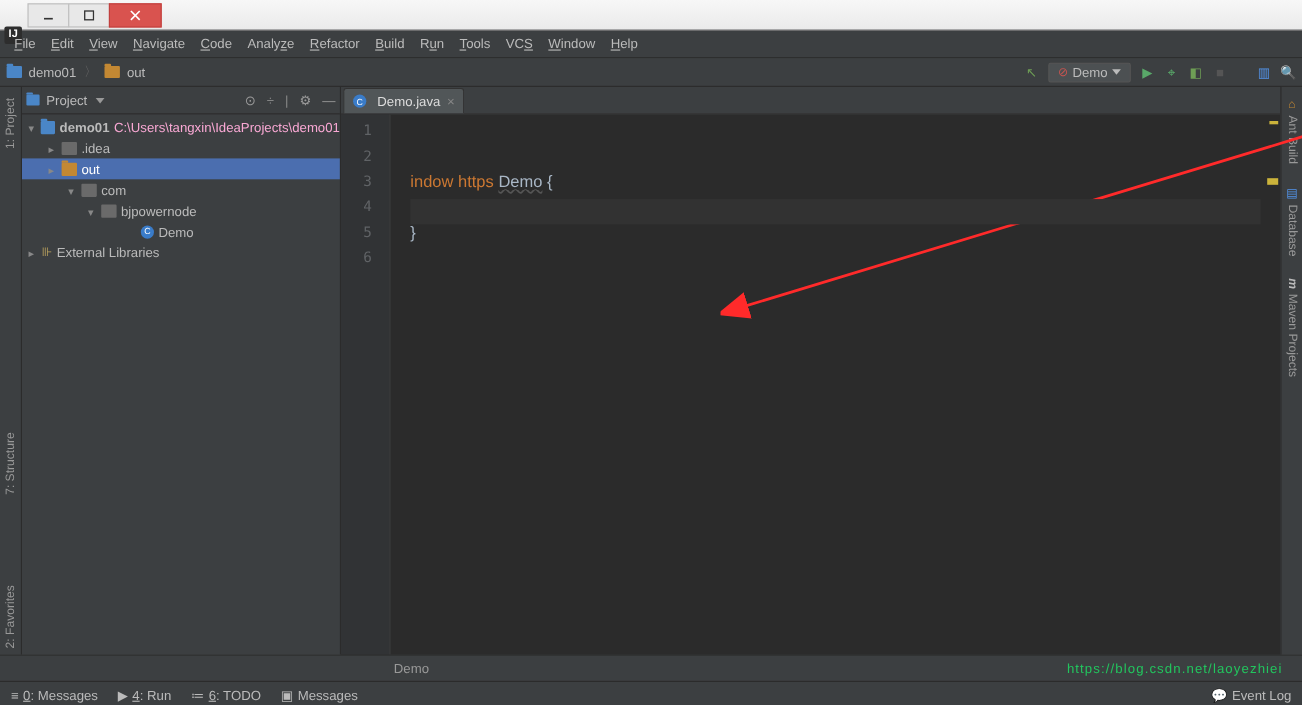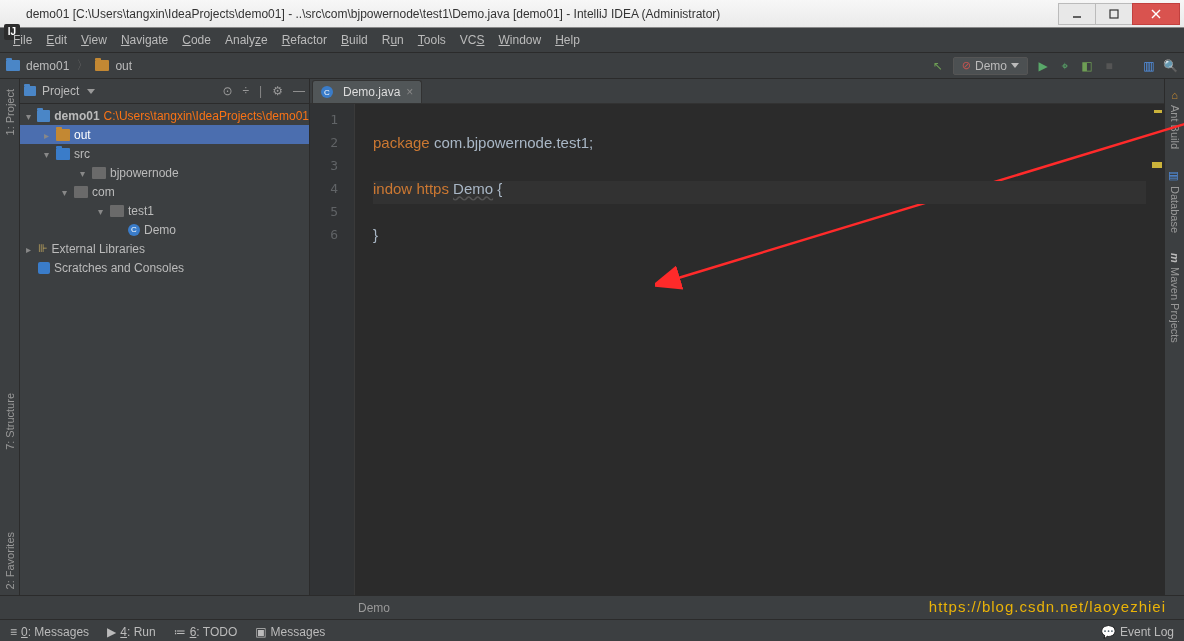--- a/index.html
+++ b/index.html
@@ -50,21 +50,21 @@
 .panel-header .tri-down { border-top-color:#999; margin:0 4px; }
 .panel-title { flex:1; display:flex; align-items:center; gap:4px; }
 .panel-tools { display:flex; gap:10px; color:#999; align-items:center; }
 .tree { flex:1; overflow:auto; padding-top:2px; }
 .tree-row { height:19px; display:flex; align-items:center; padding-left:6px; white-space:nowrap; cursor:default; }
 .tree-row.selected { background:#4b6eaf; color:#fff; }
 .arrow { width:8px; display:inline-block; margin-right:4px; }
 .arrow.down::before { content:"▾"; color:#888; font-size:10px; }
 .arrow.right::before { content:"▸"; color:#888; font-size:10px; }
 .node-icon { width:14px; height:12px; margin-right:4px; display:inline-flex; align-items:center; justify-content:center; font-size:9px; }
-.tree-row .dim { color:#f97316; margin-left:4px; }
+.tree-row .dim { color:#f9a8d4; margin-left:4px; }
 .class-icon { width:12px; height:12px; border-radius:50%; background:#3a7cc9; color:#fff; font-size:8px; display:inline-flex; align-items:center; justify-content:center; margin-right:4px; }
 .iml-icon { width:12px; height:12px; background:#3a7cc9; margin-right:4px; display:inline-block; }
 .lib-icon { color:#bca35e; margin-right:4px; font-size:11px; }
 .scratch-icon { width:12px;height:12px; background:#3a7cc9; border-radius:2px; margin-right:4px; display:inline-block; }
 
 
 .editor-area { flex:1; display:flex; flex-direction:column; background:#2b2b2b; }
 .tabbar { height:25px; display:flex; align-items:flex-end; background:#3c3f41; border-bottom:1px solid #323232; }
 .tab { height:23px; background:#515658; border:1px solid #323232; border-bottom:none; padding:0 8px; display:flex; align-items:center; gap:6px; color:#ddd; font-size:12px; border-radius:3px 3px 0 0; margin-left:2px; }
 .tab .close { color:#888; font-size:12px; }
@@ -81,28 +81,27 @@
 .marker.m2 { top:58px; background:#cbb33b; width:10px; height:6px; }
 .red-arrow { position:absolute; pointer-events:none; }
 
 .breadcrumb { height:24px; background:#3c3f41; border-top:1px solid #2b2b2b; display:flex; align-items:center; padding-left:358px; color:#999; font-size:12px; }
 
 
 .toolwin-bar { height:24px; background:#3c3f41; border-top:1px solid #2b2b2b; display:flex; align-items:center; padding:0 10px; gap:18px; }
 .toolwin-item { display:flex; align-items:center; gap:4px; color:#bbb; }
 .toolwin-item .num { text-decoration:underline; }
 .tw-right { margin-left:auto; display:flex; align-items:center; gap:6px; }
-.watermark { position:absolute; bottom:26px; right:18px; color:#eab308; font-size:15px; letter-spacing:1px; z-index:5; }
+.watermark { position:absolute; bottom:26px; right:18px; color:#22c55e; font-size:12px; letter-spacing:1px; z-index:5; }
 </style>
 </head>
 <body>
 
 <div class="titlebar">
   <div class="logo">IJ</div>
-  <div class="title">demo01 [C:\Users\tangxin\IdeaProjects\demo01] - ..\src\com\bjpowernode\test1\Demo.java [demo01] - IntelliJ IDEA (Administrator)</div>
   <div class="winbtns">
     <div class="winbtn">
         <svg viewBox="0 0 10 10">
           <line x1="1" y1="8" x2="9" y2="8" stroke="#333" stroke-width="1.5"></line>
         </svg>
       </div>
     <div class="winbtn">
         <svg viewBox="0 0 10 10">
           <rect x="1" y="1" width="8" height="8" fill="none" stroke="#333" stroke-width="1.2"></rect>
         </svg>
@@ -180,57 +179,48 @@
         <span>—</span>
       </div>
     </div>
     <div class="tree">
       <div class="tree-row" style="padding-left:6px">
         <span class="arrow down"></span>
           <span class="folder-icon blue node-icon"></span>
         <b>demo01</b>
           <span class="dim">C:\Users\tangxin\IdeaProjects\demo01</span>
       </div>
+      <div class="tree-row" style="padding-left:24px">
+        <span class="arrow right"></span>
+          <span class="node-icon" style="background:#6a6a6a;border-radius:1px"></span>
+          <span>.idea</span>
+      </div>
       <div class="tree-row selected" style="padding-left:24px">
         <span class="arrow right" style="color:#fff"></span>
           <span class="folder-icon node-icon"></span>
           <span>out</span>
       </div>
-      <div class="tree-row" style="padding-left:24px">
+      <div class="tree-row" style="padding-left:42px">
         <span class="arrow down"></span>
-          <span class="folder-icon node-icon" style="background:#3a7cc9"></span>
-          <span>src</span>
+          <span class="node-icon" style="background:#6a6a6a;border-radius:1px"></span>
+          <span>com</span>
       </div>
       <div class="tree-row" style="padding-left:60px">
         <span class="arrow down"></span>
           <span class="node-icon" style="background:#6a6a6a;border-radius:1px"></span>
           <span>bjpowernode</span>
       </div>
-      <div class="tree-row" style="padding-left:42px">
-        <span class="arrow down"></span>
-          <span class="node-icon" style="background:#6a6a6a;border-radius:1px"></span>
-          <span>com</span>
-      </div>
-      <div class="tree-row" style="padding-left:78px">
-        <span class="arrow down"></span>
-          <span class="node-icon" style="background:#6a6a6a;border-radius:1px"></span>
-          <span>test1</span>
-      </div>
       <div class="tree-row" style="padding-left:108px">
         <span class="class-icon">C</span>
           <span>Demo</span>
       </div>
       <div class="tree-row" style="padding-left:6px">
         <span class="arrow right"></span>
           <span class="lib-icon">⊪</span>
           <span>External Libraries</span>
-      </div>
-      <div class="tree-row" style="padding-left:18px">
-        <span class="scratch-icon"></span>
-          <span>Scratches and Consoles</span>
       </div>
     </div>
   </div>
 
   <div class="editor-area">
     <div class="tabbar">
       <div class="tab">
         <span class="class-icon">C</span>
         <span>Demo.java</span>
         <span class="close">×</span>
@@ -240,21 +230,20 @@
       <div class="gutter">
         <div>1</div>
           <div>2</div>
           <div>3</div>
         <div>4</div>
           <div>5</div>
           <div>6</div>
       </div>
       <div class="code">
         <div class="line-highlight"></div>
-        <div><span class="kw">package</span><span> com.bjpowernode.test1;</span></div>
         <div>&nbsp;</div>
         <div><span class="kw">indow</span> <span class="kw">https</span> <span class="cls">Demo</span><span> {</span></div>
         <div>&nbsp;</div>
         <div><span>}</span></div>
         <div>&nbsp;</div>
         <span class="marker m1"></span>
         <span class="marker m2"></span>
         <svg class="red-arrow" style="left:300px;top:10px" width="540" height="180">
           <defs>
               <marker id="ah" markerWidth="12" markerHeight="10" refX="2" refY="5" orient="auto">

